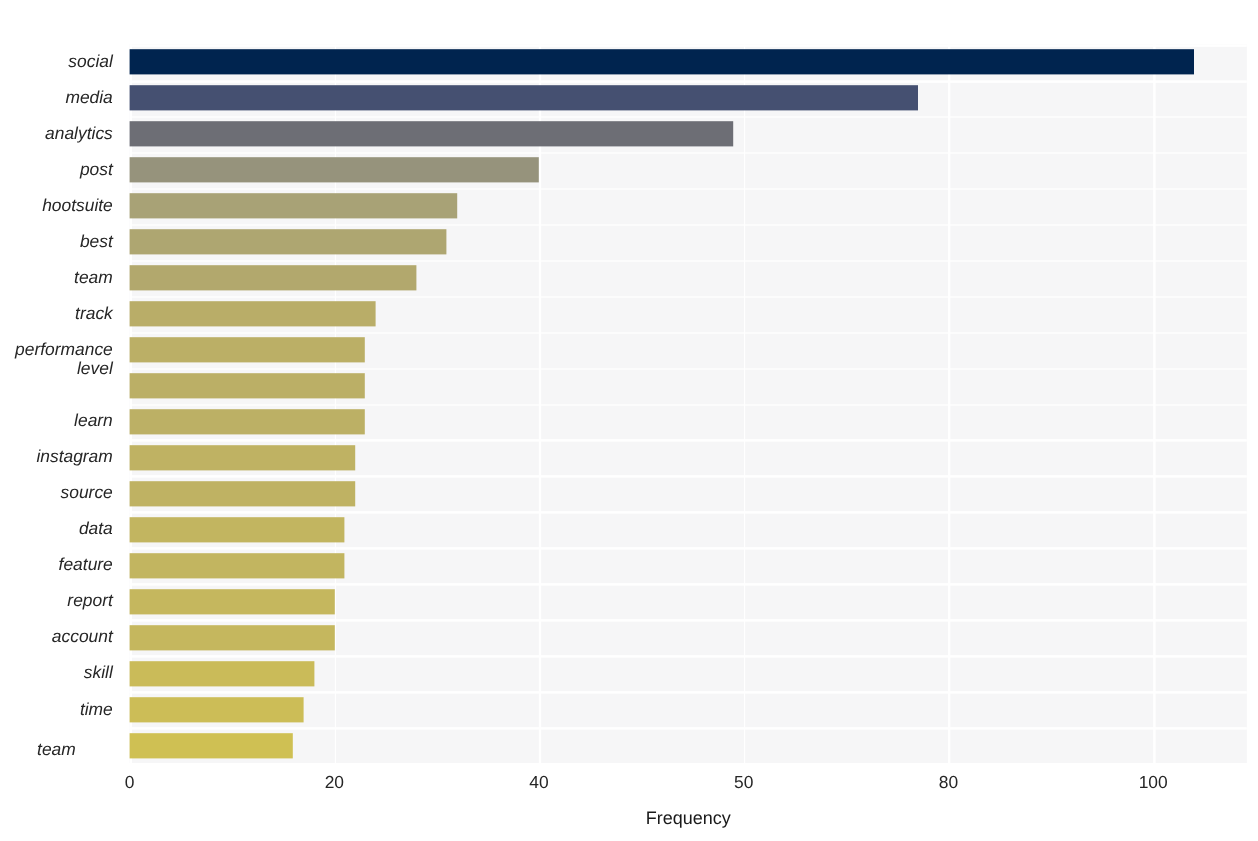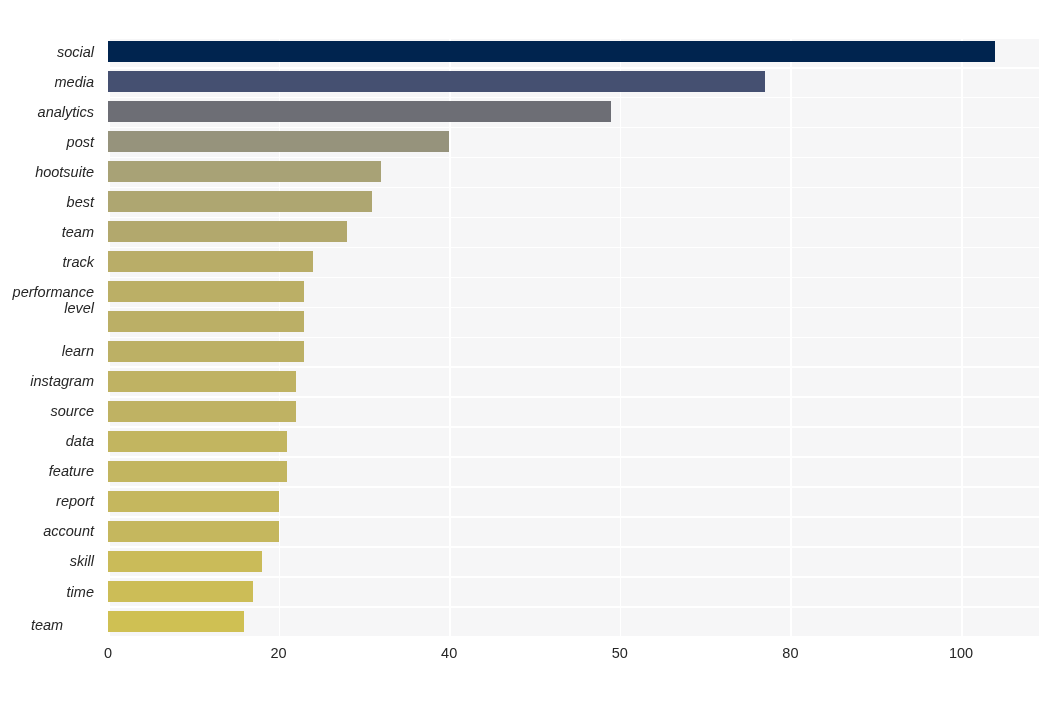--- a/index.html
+++ b/index.html
@@ -217,14 +217,15 @@
     </div>
   <div class="xlabels" id="xlabels">
       <div class="xlabel" style="left: 108px;">0</div>
       <div class="xlabel" style="left: 278.6px;">20</div>
       <div class="xlabel" style="left: 449.2px;">40</div>
       <div class="xlabel" style="left: 619.8px;">50</div>
       <div class="xlabel" style="left: 790.4px;">80</div>
       <div class="xlabel" style="left: 961px;">100</div>
     </div>
 
+  <div class="xaxis-title">Frequency</div>
 
 </div>
 
 </body></html>

